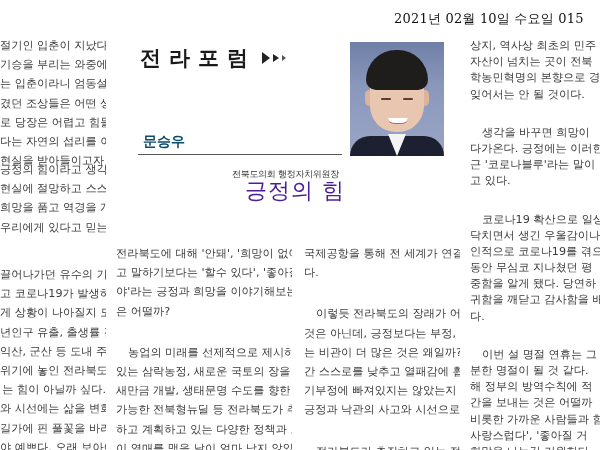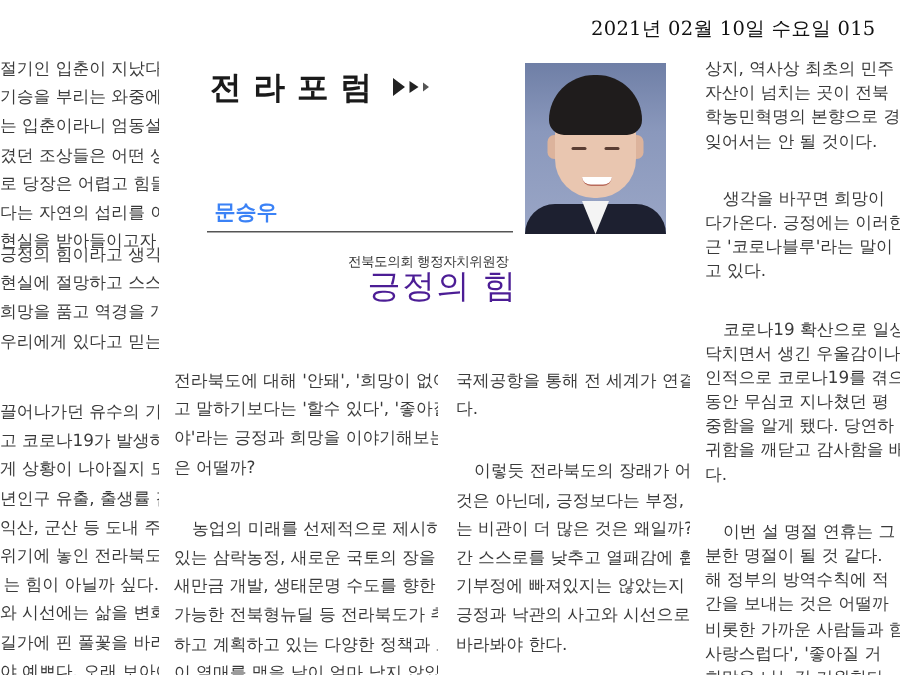--- a/index.html
+++ b/index.html
@@ -23,21 +23,21 @@
 
   .forum-title {
     position:absolute; left:140px; top:44px; font-size:21px; font-weight:bold;
     letter-spacing:8px; color:#1a1a1a;
   }
   .arrows { position:absolute; left:262px; top:52px; display:flex; align-items:center; gap:3px; }
   .tri { width:0; height:0; border-top:6px solid transparent; border-bottom:6px solid transparent; border-left:8px solid #222; }
   .tri.s2 { border-top-width:4.5px; border-bottom-width:4.5px; border-left-width:6px; }
   .tri.s3 { border-top-width:3px; border-bottom-width:3px; border-left-width:4px; border-left-color:#555; }
 
-  .author-name { position:absolute; left:143px; top:133px; font-size:14px; font-weight:bold; color:#3b82f6; }
+  .author-name { position:absolute; left:143px; top:133px; font-size:14px; font-weight:bold; color:#0c4a6e; }
   .author-title { position:absolute; left:232px; top:138px; font-size:9px; color:#333; letter-spacing:-0.3px;margin-top:30px; }
   .author-rule { position:absolute; left:138px; top:154px; width:204px; height:1px; background:#555; }
 
   .photo {
     position:absolute; left:350px; top:42px; width:94px; height:114px; overflow:hidden;
     background:linear-gradient(180deg,#6f7fa6 0%,#8a98bc 40%,#9aa6c6 100%);
   }
   .photo .hair { position:absolute; left:16px; top:8px; width:62px; height:40px; background:#1f1c1c; border-radius:30px 30px 10px 10px; }
   .photo .face { position:absolute; left:20px; top:24px; width:54px; height:66px; background:#e9c6b0; border-radius:22px 22px 26px 26px; }
   .photo .ear-l { position:absolute; left:15px; top:48px; width:9px; height:16px; background:#dcb39c; border-radius:5px; }
@@ -128,21 +128,20 @@
 
 <div class="col col-mid2">
   <span class="ln">국제공항을 통해 전 세계가 연결될 것이</span>
   <span class="ln">다.</span>
   <span class="ln indent">이렇듯 전라북도의 장래가 어둡기만 한</span>
   <span class="ln">것은 아닌데, 긍정보다는 부정, 낙관보다</span>
   <span class="ln">는 비관이 더 많은 것은 왜일까? 오랜 시</span>
   <span class="ln">간 스스로를 낮추고 열패감에 휩싸여 자</span>
   <span class="ln">기부정에 빠져있지는 않았는지 돌아보고</span>
   <span class="ln">긍정과 낙관의 사고와 시선으로 미래를</span>
-  <span class="ln">바라봐야 한다.</span>
   <span class="ln indent">전라북도가 추진하고 있는 전북인의 자</span>
   <span class="ln">존감을 세우기 위한 다양한 노력도 스스</span>
 
 </div>
 
 <div class="col col-right" style="line-height:16.2px;">
   <span class="ln" style="height:16.2px">상지, 역사상 최초의 민주</span>
   <span class="ln" style="height:16.2px">자산이 넘치는 곳이 전북</span>
   <span class="ln" style="height:16.2px">학농민혁명의 본향으로 경</span>
   <span class="ln" style="height:16.2px">잊어서는 안 될 것이다.</span>

